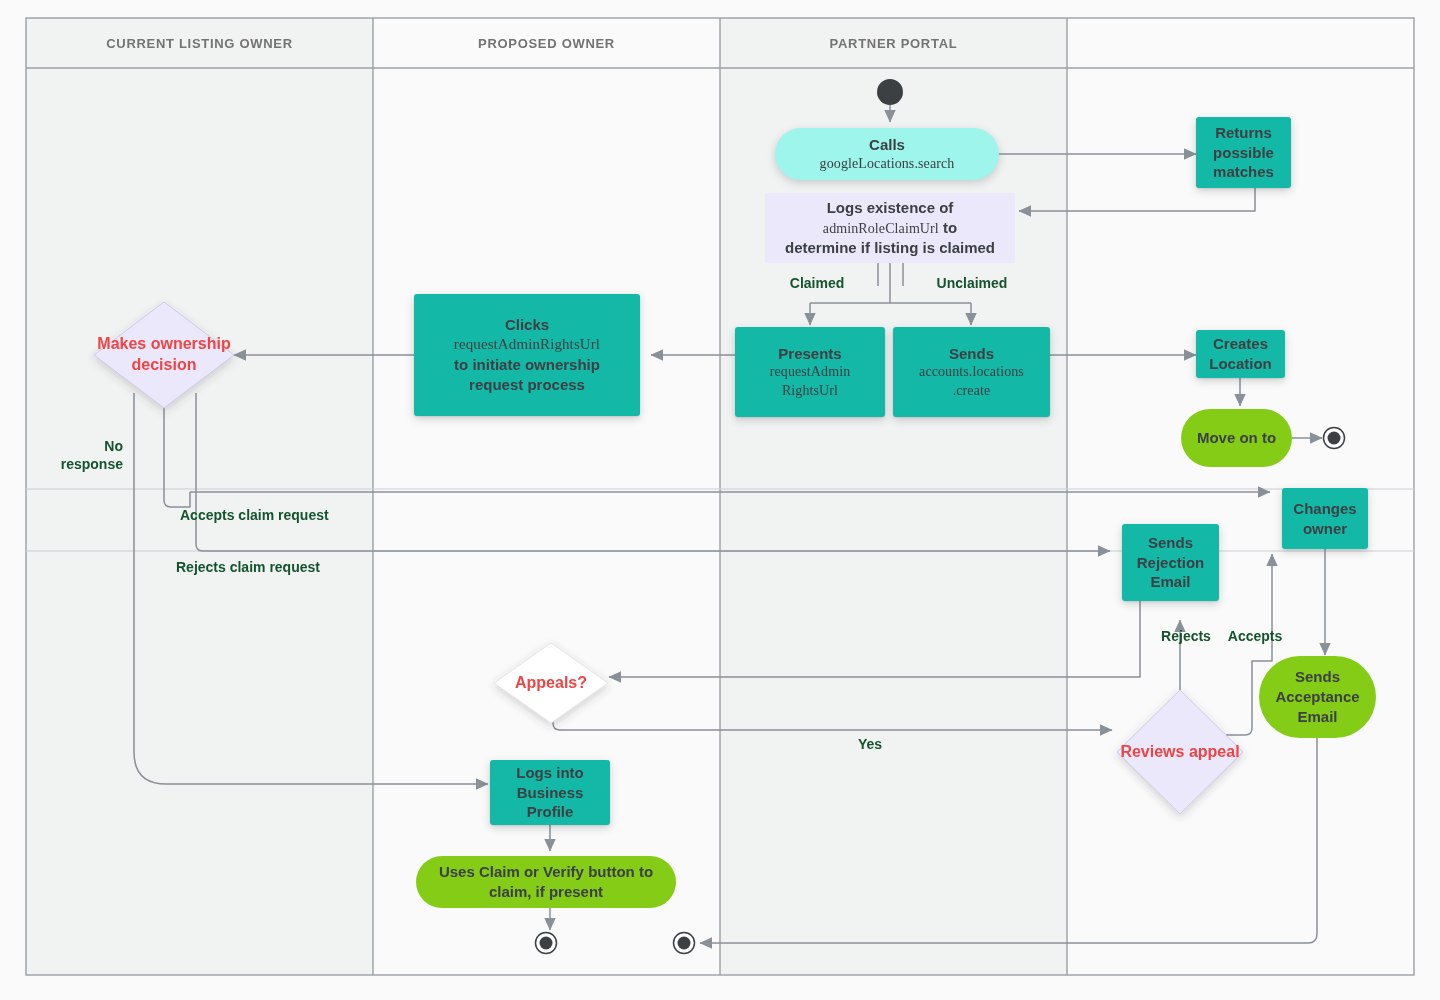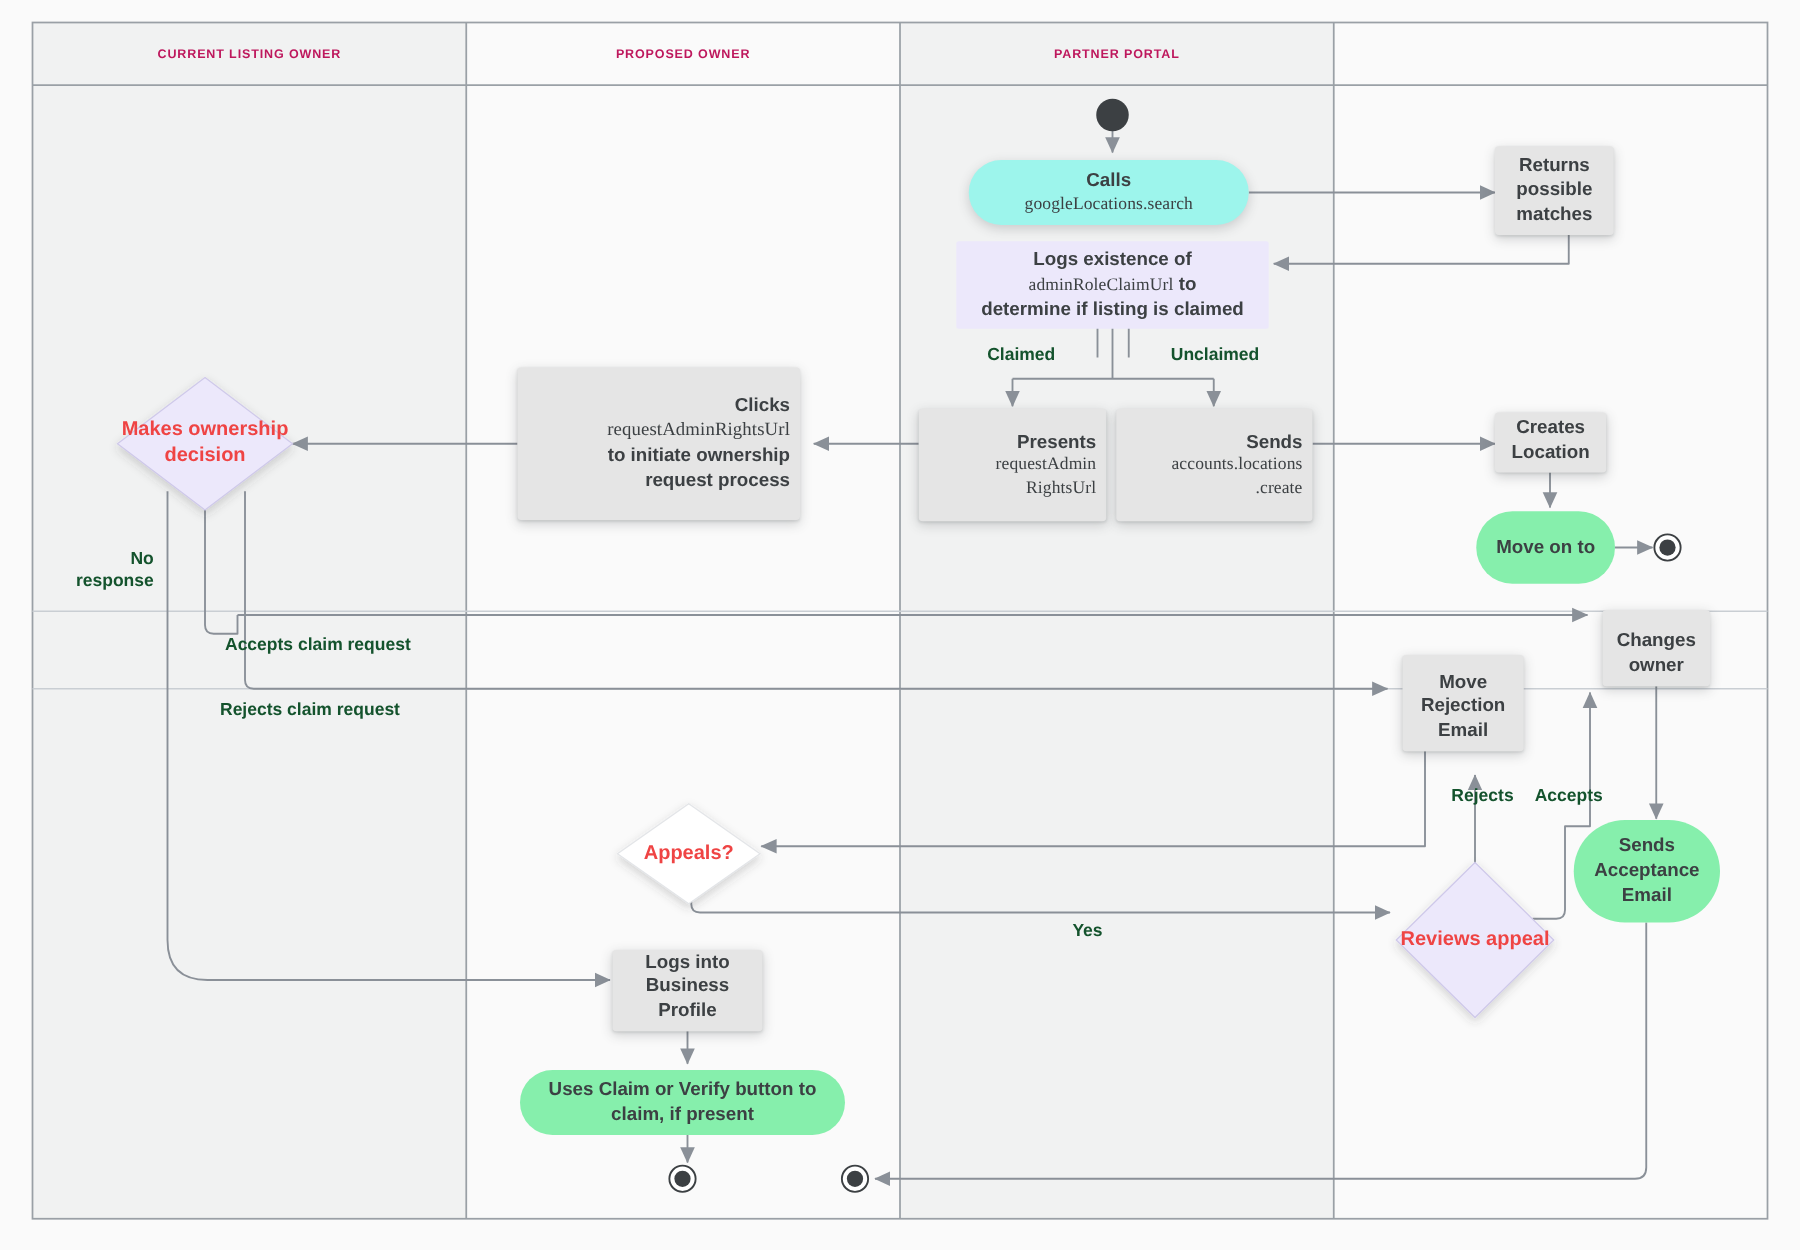--- a/index.html
+++ b/index.html
@@ -18,37 +18,36 @@
     display:flex;align-items:center;justify-content:center;
     text-align:center;
     color:#3c4043;
     font-size:15px;
     line-height:1.32;
     font-weight:700;
     box-sizing:border-box;
     padding:6px 8px;
   }
   .rect{
-    background:#e5e5e5;
+    background:#14b8a6;
     border-radius:3px;
     box-shadow:0 3px 9px rgba(60,64,67,.22), 0 1px 2px rgba(60,64,67,.12);
-    align-items:flex-end;
   }
   .pill{ border-radius:999px; }
   .pill.teal{ background:#9df5ec; box-shadow:0 3px 9px rgba(60,64,67,.22); }
-  .pill.pink{ background:#86efac; box-shadow:none; }
+  .pill.pink{ background:#84cc16; box-shadow:none; }
   .flat-lav{ background:#ece8fb; box-shadow:none; border-radius:2px; }
   .mono{ font-family:"Liberation Serif", serif; font-weight:400; letter-spacing:.1px; }
 
   .lane-title{
     position:absolute;
-    font-size:10px;
+    font-size:13px;
     font-weight:700;
     letter-spacing:.7px;
-    color:#be185d;
+    color:#737373;
     text-align:center;
     display:flex;align-items:center;justify-content:center;
   }
   .edge-label{
     position:absolute;
     font-size:14px;
     font-weight:700;
     color:#14532d;
     text-align:center;
     line-height:1.3;
@@ -230,21 +229,21 @@
 
   <div class="diamond-wrap" style="left:94px;top:302px;width:140px;height:106px;">
     <div class="dlabel">Makes ownership decision</div>
   </div>
 
   <div class="node rect" style="left:1282px;top:488px;width:86px;height:61px;">
     <span>Changes owner</span>
   </div>
 
   <div class="node rect" style="left:1122px;top:524px;width:97px;height:77px;">
-    <span>Move Rejection Email</span>
+    <span>Sends Rejection Email</span>
   </div>
 
   <div class="node pill pink" style="left:1259px;top:656px;width:117px;height:82px;">
     <span>Sends Acceptance Email</span>
   </div>
 
   <div class="diamond-wrap" style="left:1117px;top:690px;width:126px;height:124px;text-decoration:underline;">
     <div class="dlabel">Reviews appeal</div>
   </div>
 

